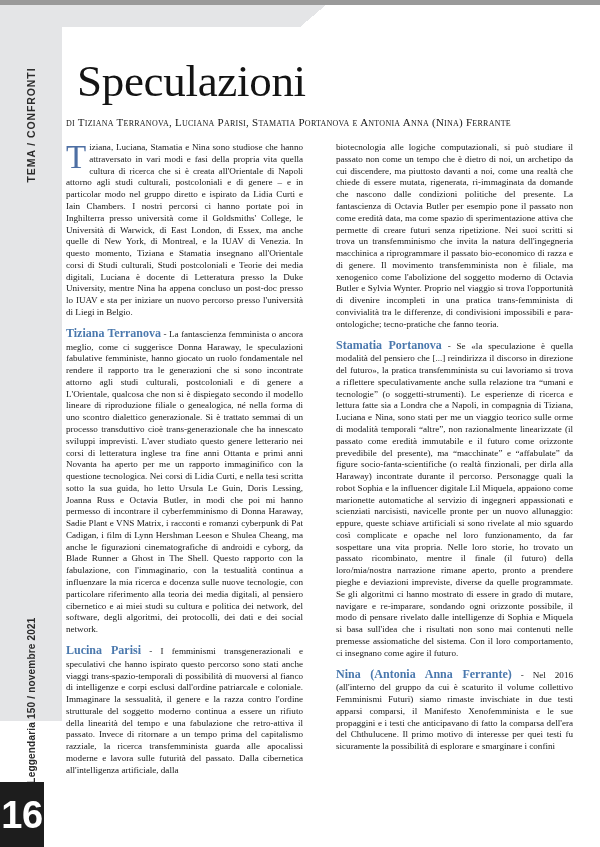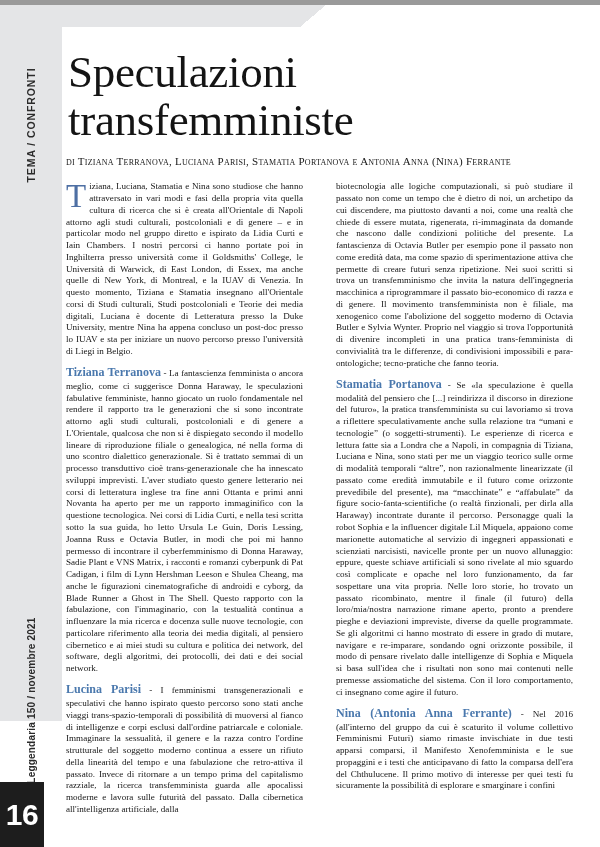--- a/index.html
+++ b/index.html
@@ -110,42 +110,42 @@
     left: 0; top: 782px;
     width: 44px; height: 65px;
     background: #1d1d1d;
     display: flex;
     align-items: center;
     justify-content: center;
   }
   #folio .num {
     font-family: "Liberation Sans", "DejaVu Sans", sans-serif;
     font-weight: bold;
-    font-size: 30px;
+    font-size: 38px;
     color: #ffffff;
     letter-spacing: -0.5px;
     line-height: 1;
   }
 
   
   #content {
     position: absolute;
     left: 66px;
     top: 46px;
     width: 510px;
   }
 
   #headline {
     font-family: "Liberation Serif", "DejaVu Serif", serif;
     font-weight: normal;
     font-size: 45px;
     line-height: 1.07;
     letter-spacing: -0.3px;
     color: #141414;
-    margin: 2px;
+    margin: 11px;
   }
   #headline .line { display: block; }
 
   #byline {
     margin-top: 11px;
     font-family: "Liberation Serif", "DejaVu Serif", serif;
     font-size: 11px;
     font-variant: small-caps;
     letter-spacing: 0.25px;
     color: #171717;
@@ -220,21 +220,20 @@
   </div>
 
   <div id="folio">
     <span class="num">16</span>
   </div>
 
   <div id="content">
 
     <h1 id="headline">
       <span class="line">Speculazioni</span>
-      <span class="line">transfemministe</span>
     </h1>
 
     <div id="byline">di Tiziana Terranova, Luciana Parisi, Stamatia Portanova e Antonia Anna (Nina) Ferrante</div>
 
     <div id="columns">
 
       <div class="col">
 
         <p class="dropcap">Tiziana, Luciana, Stamatia e Nina sono studiose che hanno attraversato in vari modi e fasi della propria vita quella cultura di ricerca che si è creata all'Orientale di Napoli attorno agli studi culturali, postcoloniali e di genere – e in particolar modo nel gruppo diretto e ispirato da Lidia Curti e Iain Chambers. I nostri percorsi ci hanno portate poi in Inghilterra presso università come il Goldsmiths' College, le Università di Warwick, di East London, di Essex, ma anche quelle di New York, di Montreal, e la IUAV di Venezia. In questo momento, Tiziana e Stamatia insegnano all'Orientale corsi di Studi culturali, Studi postcoloniali e Teorie dei media digitali, Luciana è docente di Letteratura presso la Duke University, mentre Nina ha appena concluso un post-doc presso lo IUAV e sta per iniziare un nuovo percorso presso l'università di Liegi in Belgio.</p>
 

